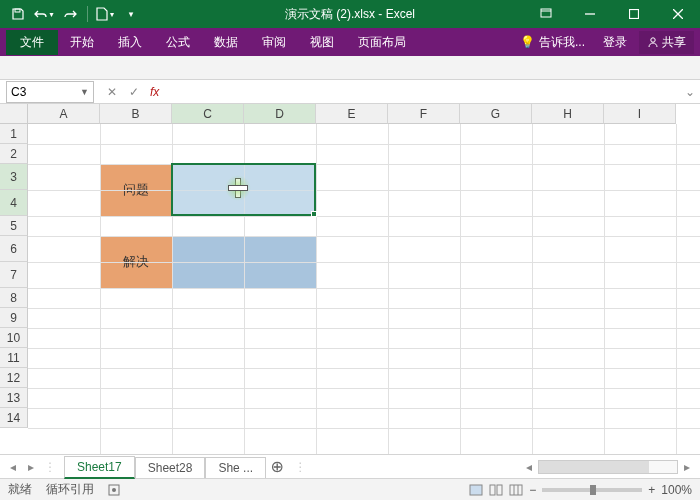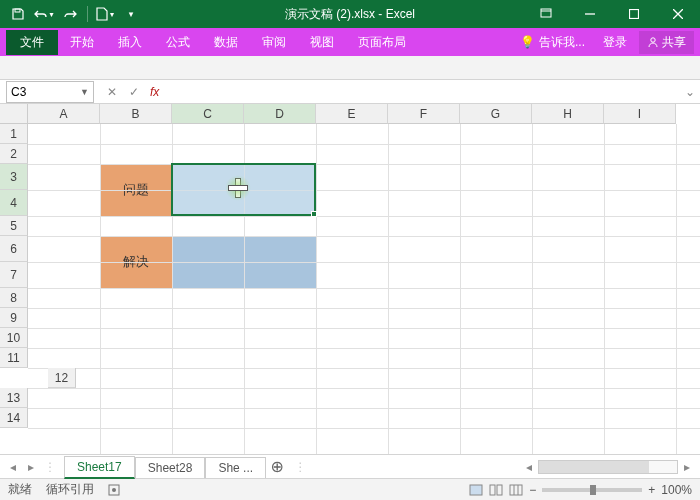--- a/index.html
+++ b/index.html
@@ -4,21 +4,21 @@
 <style>
 *{margin:0;padding:0;box-sizing:border-box;font-family:"Microsoft YaHei","Segoe UI",sans-serif;font-size:12px;user-select:none}
 body{width:700px;height:500px;background:#fff;overflow:hidden;display:flex;flex-direction:column}
 .titlebar{height:28px;background:#0f7038;display:flex;align-items:center;color:#fff;position:relative}
 .qat{display:flex;align-items:center;gap:2px;padding-left:6px}
 .qat-btn{width:24px;height:22px;display:flex;align-items:center;justify-content:center;cursor:pointer}
 .qat-sep{width:1px;height:16px;background:rgba(255,255,255,.3);margin:0 3px}
 .title{position:absolute;left:50%;transform:translateX(-50%);font-size:12px}
 .winbtns{margin-left:auto;display:flex}
 .winbtn{width:44px;height:28px;display:flex;align-items:center;justify-content:center;cursor:pointer}
-.ribbon{height:28px;background:#d946ef;display:flex;align-items:center;color:#fff;padding:0 6px}
+.ribbon{height:28px;background:#701a75;display:flex;align-items:center;color:#fff;padding:0 6px}
 .filetab{background:#0b5a2d;padding:4px 14px;cursor:pointer;font-size:12px}
 .rtab{padding:4px 12px;cursor:pointer;font-size:12px}
 .ribbon-right{margin-left:auto;display:flex;align-items:center;gap:4px}
 .tellme{display:flex;align-items:center;gap:4px;padding:2px 6px;cursor:text}
 .signin{padding:3px 8px;cursor:pointer}
 .share{display:flex;align-items:center;gap:3px;padding:3px 8px;background:rgba(0,0,0,.1);cursor:pointer}
 .ribbon-body{height:24px;background:#f3f3f3;border-bottom:1px solid #d4d4d4}
 .formulabar{height:24px;background:#fff;border-bottom:1px solid #d4d4d4;display:flex;align-items:center}
 .namebox{width:88px;height:22px;border:1px solid #c0c0c0;margin-left:6px;display:flex;align-items:center;padding:0 4px;background:#fff}
 .namebox input{border:none;outline:none;width:60px;font-size:12px}
@@ -184,21 +184,21 @@
       <div class="rh" style="height: 20px;">2</div>
       <div class="rh sel" style="height: 26px;">3</div>
       <div class="rh sel" style="height: 26px;">4</div>
       <div class="rh" style="height: 20px;">5</div>
       <div class="rh" style="height: 26px;">6</div>
       <div class="rh" style="height: 26px;">7</div>
       <div class="rh" style="height: 20px;">8</div>
       <div class="rh" style="height: 20px;">9</div>
       <div class="rh" style="height: 20px;">10</div>
       <div class="rh" style="height: 20px;">11</div>
-      <div class="rh" style="height: 20px; margin-left: 48px;">12</div>
+      <div class="rh" style="height: 20px;">12</div>
       <div class="rh" style="height: 20px; text-align: center;">13</div>
       <div class="rh" style="height: 20px;">14</div>
     </div>
   <div class="cells" id="cells">
     <div class="block orange" style="left:72px;top:40px;width:72px;height:52px">问题</div>
     <div class="block blue1" style="left:144px;top:40px;width:144px;height:52px"></div>
     <div class="block orange" style="left:72px;top:112px;width:72px;height:52px">解决</div>
     <div class="block blue2" style="left:144px;top:112px;width:144px;height:52px"></div>
     <div class="selection" style="left:143px;top:39px;width:145px;height:53px">
       <div class="sel-handle"></div>

